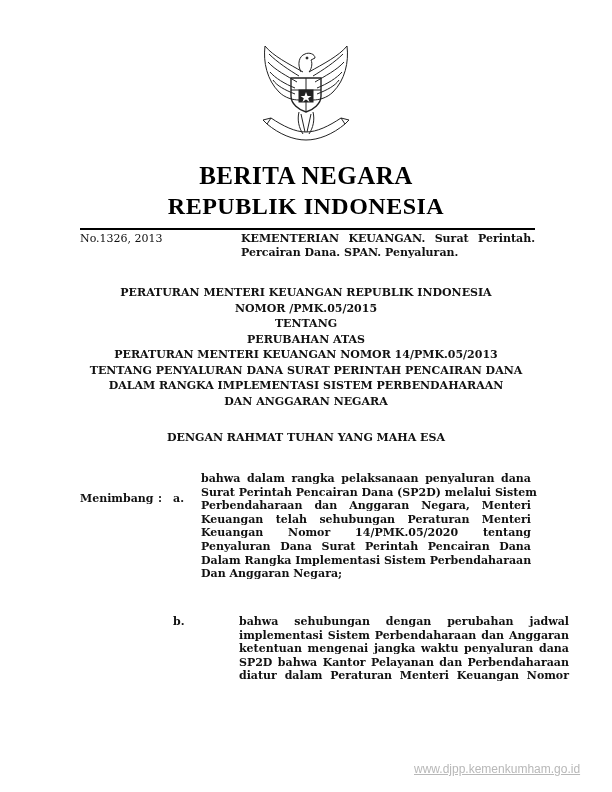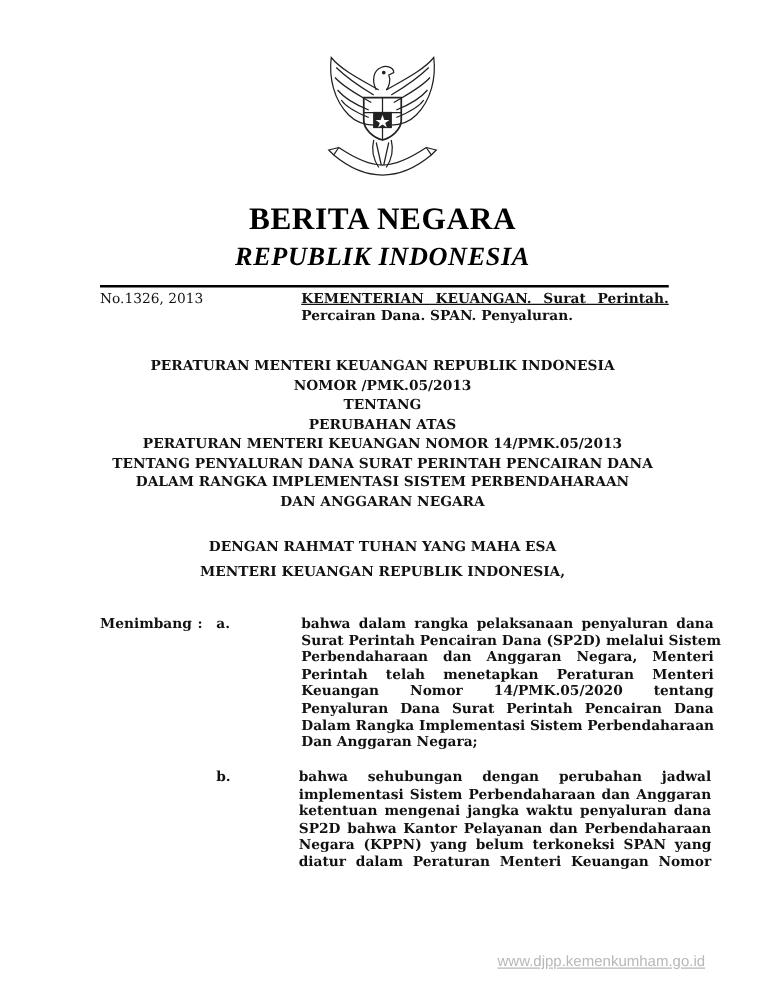--- a/index.html
+++ b/index.html
@@ -2,38 +2,38 @@
 <html><head>
 <meta charset="utf-8">
 <style>
   html, body { margin: 0; padding: 0; background: #ffffff; }
   body { width: 612px; height: 792px; position: relative; overflow: hidden;
          font-family: "DejaVu Serif", "Liberation Serif", serif; color: #111; }
   .emblem { position: absolute; left: 259px; top: 42px; width: 94px; height: 104px; }
   .masthead { position: absolute; left: 0; width: 612px; text-align: center;
               font-family: "Liberation Serif", serif; font-weight: bold; color: #000; }
   .mh1 { top: 162px; font-size: 25px; letter-spacing: 0.5px; }
-  .mh2 { top: 193px; font-size: 21px; letter-spacing: 0.5px; font-style: italic; }
+  .mh2 { top: 193px; font-size: 24px; letter-spacing: 0.5px; }
   .rule { position: absolute; left: 80px; width: 455px; top: 228px; height: 2px; background: #000; }
   .no { position: absolute; left: 80px; top: 232px; font-size: 11px; font-weight: normal; }
   .subject { position: absolute; left: 241px; top: 232px; width: 294px; font-size: 11px; font-weight: bold;
              text-align: justify; text-align-last: justify; line-height: 14px; }
   .subject .l2 { text-align-last: left; display: block; }
   .center-block { position: absolute; left: 0; width: 612px; text-align: center; font-size: 11px; font-weight: bold; }
   .center-block div { height: 15.5px; line-height: 15.5px; white-space: nowrap; }
   .title-block { top: 285px; }
   .rahmat { top: 428px; }
   .rahmat div { height: 20px; line-height: 20px; }
   .label { position: absolute; left: 80px; top: 492px; font-size: 11px; font-weight: bold; }
   .colon { position: absolute; left: 158px; top: 492px; font-size: 11px; font-weight: bold; }
   .mark { position: absolute; left: 173px; font-size: 11px; font-weight: bold; }
   .para { position: absolute; left: 201px; width: 330px; font-size: 11px; font-weight: bold; line-height: 13.6px; }
   .para div { text-align: justify; text-align-last: justify; white-space: nowrap; }
   .para div.last { text-align-last: left; }
-  .footer { position: absolute; left: 398px; top: 762px; font-family: "Liberation Sans", sans-serif;
+  .footer { position: absolute; left: 414px; top: 762px; font-family: "Liberation Sans", sans-serif;
             font-size: 12px; color: #b8b8b8; text-decoration: underline; }
 </style>
 </head>
 <body>
 
 <div class="emblem">
   <svg width="94" height="104" viewBox="0 0 94 104" fill="none" stroke="#222" stroke-width="1">
 
     <path d="M44 30 C30 22 14 14 6 4 C4 20 8 38 20 50 C26 56 34 58 40 58"></path>
     <path d="M40 34 C30 28 18 20 10 12"></path>
@@ -63,58 +63,56 @@
     <path d="M8 82 L4 78 L12 76 M86 82 L90 78 L82 76"></path>
   </svg>
 </div>
 
 <div class="masthead mh1">BERITA NEGARA</div>
 <div class="masthead mh2">REPUBLIK INDONESIA</div>
 <div class="rule"></div>
 
 <div class="no">No.1326, 2013</div>
 <div class="subject">
-  <span class="l1" style="display:block;text-decoration:underline;">KEMENTERIAN KEUANGAN. Surat Perintah.</span>
+  <span class="l1" style="display:block;">KEMENTERIAN KEUANGAN. Surat Perintah.</span>
   <span class="l2">Percairan Dana. SPAN. Penyaluran.</span>
 </div>
 
 <div class="center-block title-block">
   <div>PERATURAN MENTERI KEUANGAN REPUBLIK INDONESIA</div>
-  <div>NOMOR /PMK.05/2013</div>
+  <div>NOMOR /PMK.05/2015</div>
   <div>TENTANG</div>
   <div>PERUBAHAN ATAS</div>
   <div>PERATURAN MENTERI KEUANGAN NOMOR 14/PMK.05/2013</div>
   <div>TENTANG PENYALURAN DANA SURAT PERINTAH PENCAIRAN DANA</div>
   <div>DALAM RANGKA IMPLEMENTASI SISTEM PERBENDAHARAAN</div>
   <div>DAN ANGGARAN NEGARA</div>
 </div>
 
 <div class="center-block rahmat">
   <div>DENGAN RAHMAT TUHAN YANG MAHA ESA</div>
-  <div>MENTERI KEUANGAN REPUBLIK INDONESIA,</div>
 </div>
 
 <div class="label">Menimbang</div>
 <div class="colon">:</div>
 
 <div class="mark" style="top:492px;">a.</div>
-<div class="para" style="top:492px;margin-left:40px;">
+<div class="para" style="top:472px;">
   <div>bahwa dalam rangka pelaksanaan penyaluran dana</div>
   <div>Surat Perintah Pencairan Dana (SP2D) melalui Sistem</div>
   <div>Perbendaharaan dan Anggaran Negara, Menteri</div>
-  <div>Perintah telah menetapkan Peraturan Menteri</div>
+  <div>Keuangan telah sehubungan Peraturan Menteri</div>
   <div>Keuangan Nomor 14/PMK.05/2020 tentang</div>
   <div>Penyaluran Dana Surat Perintah Pencairan Dana</div>
   <div>Dalam Rangka Implementasi Sistem Perbendaharaan</div>
   <div class="last">Dan Anggaran Negara;</div>
 </div>
 
 <div class="mark" style="top:615px;">b.</div>
 <div class="para" style="top:615px;margin-left:38px;">
   <div>bahwa sehubungan dengan perubahan jadwal</div>
   <div>implementasi Sistem Perbendaharaan dan Anggaran</div>
   <div>ketentuan mengenai jangka waktu penyaluran dana</div>
   <div>SP2D bahwa Kantor Pelayanan dan Perbendaharaan</div>
-  <div>Negara (KPPN) yang belum terkoneksi SPAN yang</div>
   <div>diatur dalam Peraturan Menteri Keuangan Nomor</div>
 </div>
 
 <a class="footer">www.djpp.kemenkumham.go.id</a>
 
 </body></html>

